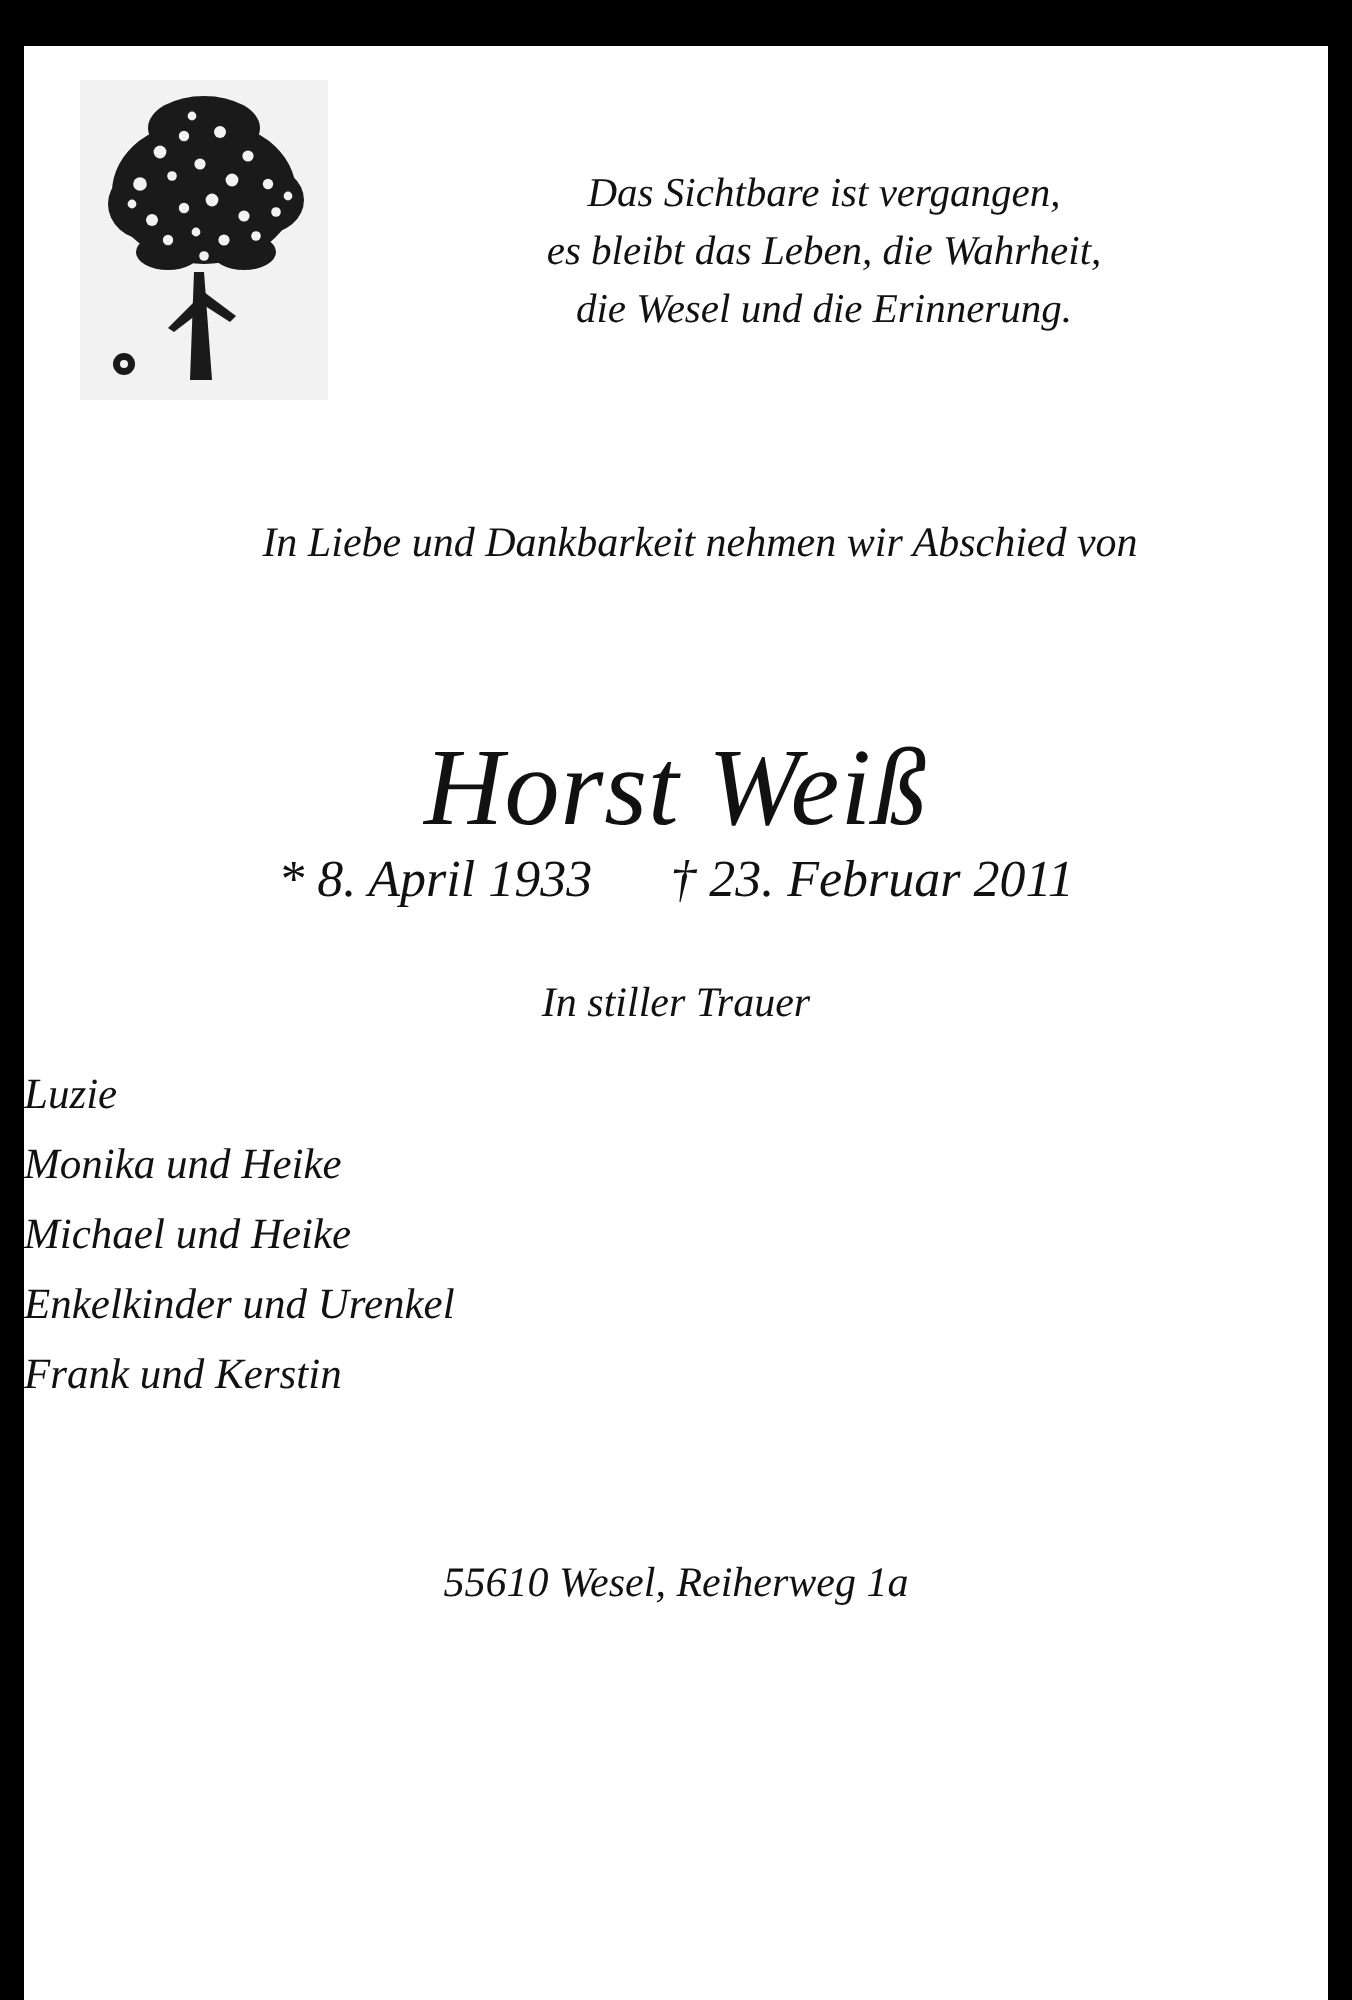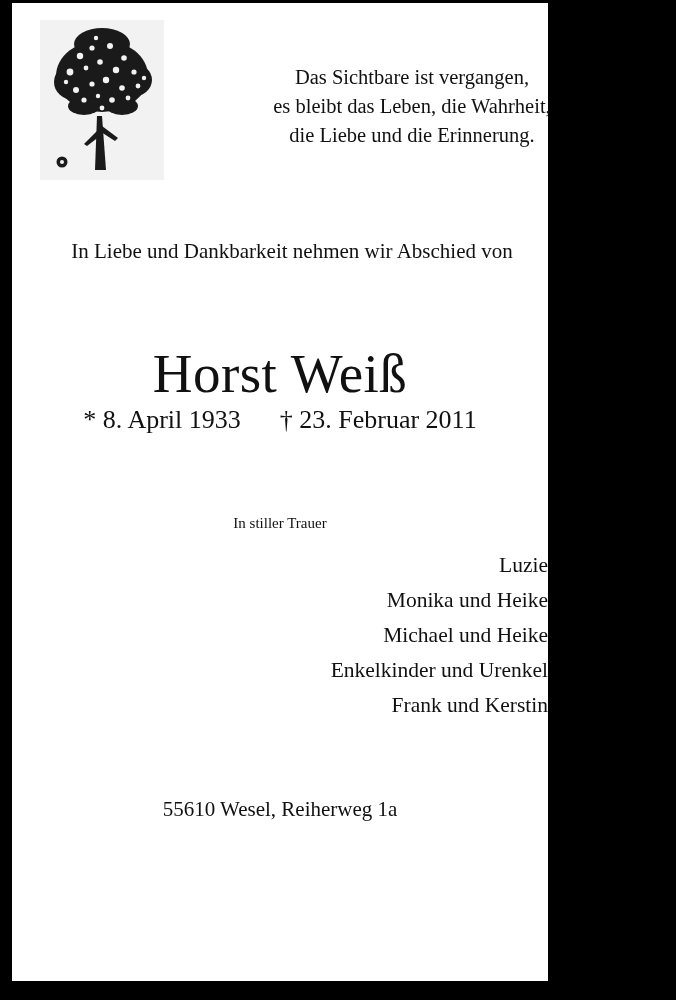--- a/index.html
+++ b/index.html
@@ -10,25 +10,26 @@
   body {
     width: 676px;
     height: 1000px;
     font-family: "Liberation Serif", serif;
     color: #111;
     overflow: hidden;
   }
   .obituary-frame {
     position: absolute;
     left: 12px;
-    top: 3px;
-    width: 536px;
+    top: 23px;
+    width: 652px;
     height: 978px;
     background: #ffffff;
     box-sizing: border-box;
+    font-style: italic;
   }
   .top-row {
     position: relative;
     height: 180px;
   }
   .tree-box {
     position: absolute;
     left: 28px;
     top: 17px;
     width: 124px;
@@ -61,30 +62,29 @@
   }
   .dates {
     text-align: center;
     font-size: 26px;
   }
   .dates .sep {
     display: inline-block;
     width: 26px;
   }
   .mourning-intro {
-    margin-top: 80px;
+    margin-top: 34px;
     text-align: center;
-    font-size: 15px;
+    font-size: 21px;
   }
   .mourners {
     margin-top: 16px;
-    text-align: right;
+    text-align: left;
     font-size: 21.5px;
     line-height: 35px;
-    margin-left: 32px;
   }
   .address {
     margin-top: 74px;
     text-align: center;
     font-size: 21px;
   }
   .service {
     margin-top: 62px;
     text-align: center;
     font-size: 20.5px;
@@ -143,21 +143,21 @@
         <g fill="#1a1a1a">
           <circle cx="22" cy="142" r="5.5"></circle>
           <circle cx="22" cy="142" r="2" fill="#f2f2f2"></circle>
         </g>
       </svg>
     </div>
 
     <div class="motto">
       <div>Das Sichtbare ist vergangen,</div>
       <div>es bleibt das Leben, die Wahrheit,</div>
-      <div>die Liebe und die Erinnerung.</div>
+      <div>die Wesel und die Erinnerung.</div>
     </div>
 
   </div>
 
   <div class="farewell">In Liebe und Dankbarkeit nehmen wir Abschied von</div>
 
   <div class="name">Horst Weiß</div>
 
   <div class="dates">
     <span>* 8. April 1933</span>

